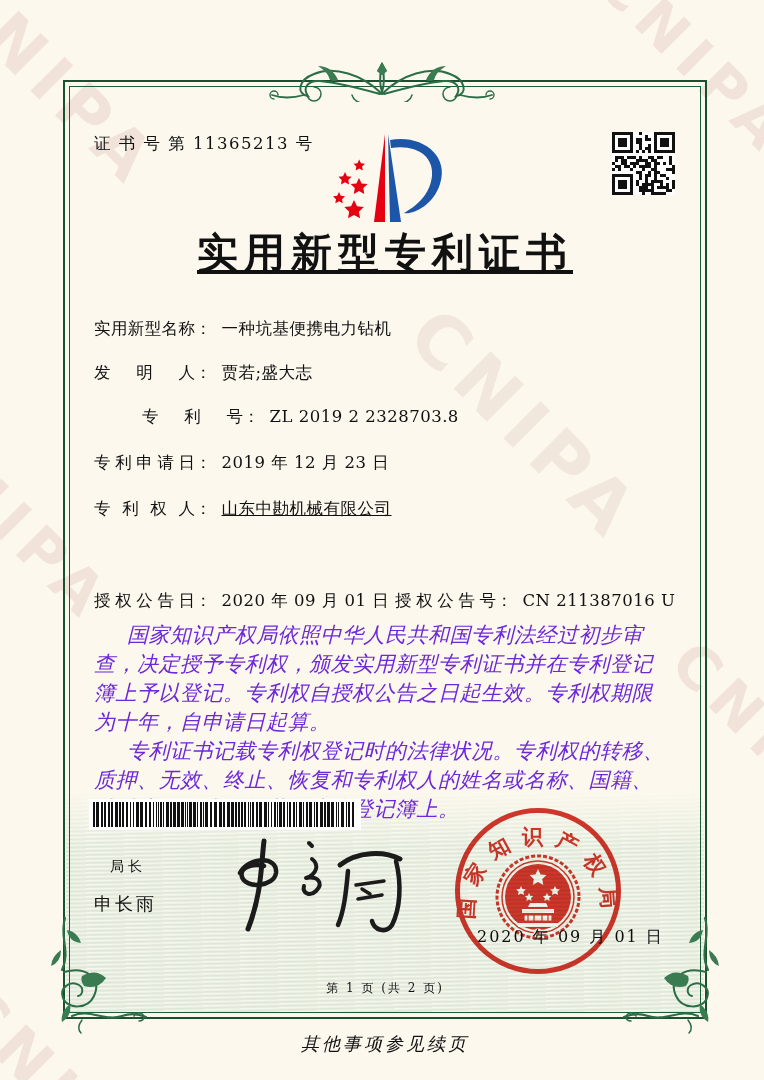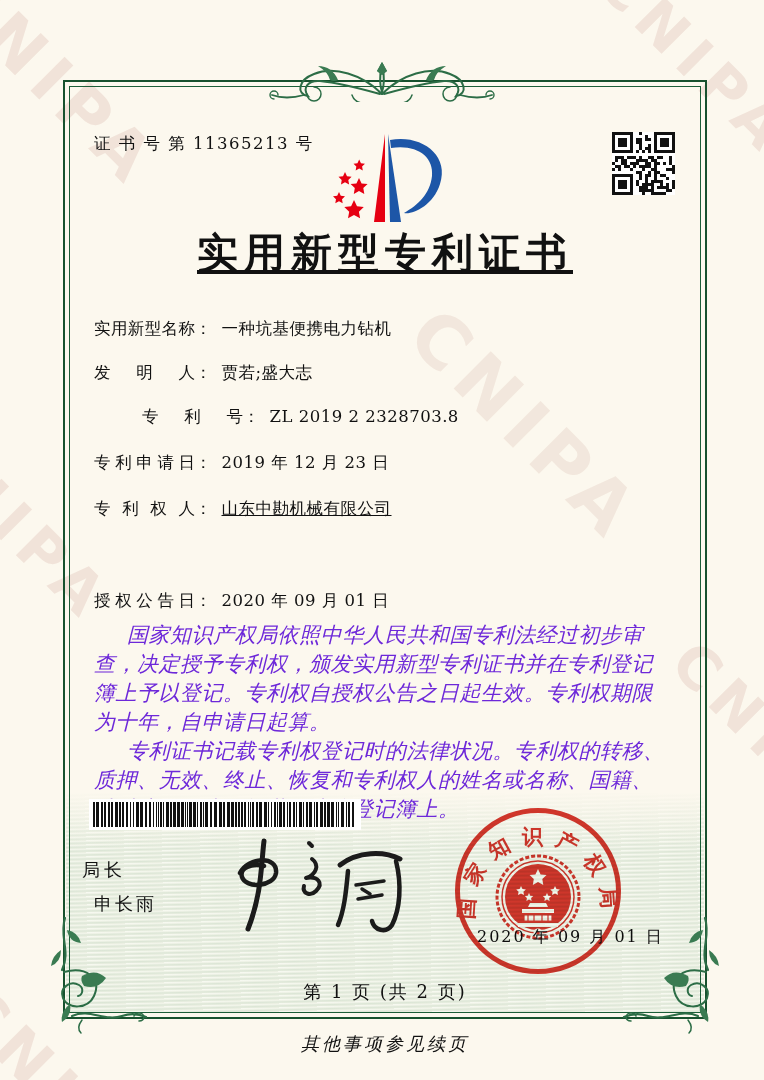--- a/index.html
+++ b/index.html
@@ -31,29 +31,29 @@
   .certno{left:94px;top:133px;font-size:16.5px;letter-spacing:1.5px;}
   .title{left:63px;top:226px;width:644px;text-align:center;font-size:41px;font-weight:700;letter-spacing:6px;text-decoration:underline;}
   .row{left:94px;height:24px;font-size:16.5px;white-space:nowrap;}
   .f-label{display:inline-block;width:101px;text-align:justify;text-align-last:justify;vertical-align:top;}
   .f-colon{display:inline-block;margin-right:10px;}
   .f-value{letter-spacing:0.5px;}
   .grant2{position:absolute;left:301px;top:0;}
   .paras{left:94px;top:621px;width:580px;font-size:21px;line-height:29px;font-style:italic;color:#6d28d9;}
   .paras p{margin:0;text-indent:33px;letter-spacing:0.5px;}
   .barcode{left:89px;top:799px;background:#fff;padding:3px 4px;line-height:0;}
-  .juzhang{left:82px;top:858px;font-size:18px;letter-spacing:4px;}
+  .juzhang{left:110px;top:858px;font-size:14px;letter-spacing:4px;}
   .juname{left:94px;top:892px;font-size:18px;letter-spacing:3px;}
   .sig{left:212px;top:831px;}
   
   .seal{left:455px;top:808px;width:166px;height:166px;mix-blend-mode:multiply;opacity:0.93;}
   .seal-ring{position:absolute;left:0;top:0;width:166px;height:166px;border:5px solid #d5281e;
              border-radius:50%;box-sizing:border-box;}
   .seal-date{left:477px;top:927px;font-size:16px;letter-spacing:2px;color:#0d0d0d;}
-  .pageinfo{left:63px;top:980px;width:644px;text-align:center;font-size:18px;letter-spacing:2px;}
+  .pageinfo{left:63px;top:980px;width:644px;text-align:center;font-size:12px;letter-spacing:2px;}
   .footnote{left:63px;top:1032px;width:644px;text-align:center;font-size:18px;letter-spacing:3px;font-style:italic;}
 </style>
 </head>
 <body>
 
 <div class="page">
 
   <span class="wm wm1">CNIPA</span>
   <span class="wm wm2">CNIPA</span>
   <span class="wm wm3">CNIPA</span>
@@ -262,20 +262,23 @@
     <span class="f-label">专利号</span><span class="f-colon">：</span><span class="f-value">ZL 2019 2 2328703.8</span>
   </div>
   <div class="abs row" style="top:452px;">
     <span class="f-label">专利申请日</span><span class="f-colon">：</span><span class="f-value">2019 年 12 月 23 日</span>
   </div>
   <div class="abs row" style="top:498px;text-decoration:underline;">
     <span class="f-label">专利权人</span><span class="f-colon">：</span><span class="f-value">山东中勘机械有限公司</span>
   </div>
   <div class="abs row" style="top:590px;">
     <span class="f-label">授权公告日</span><span class="f-colon">：</span><span class="f-value">2020 年 09 月 01 日</span>
+    <span class="grant2">
+      <span class="f-label">授权公告号</span><span class="f-colon">：</span><span class="f-value">CN 211387016 U</span>
+    </span>
   </div>
 
   <div class="abs paras">
     <p>国家知识产权局依照中华人民共和国专利法经过初步审查，决定授予专利权，颁发实用新型专利证书并在专利登记簿上予以登记。专利权自授权公告之日起生效。专利权期限为十年，自申请日起算。</p>
     <p>专利证书记载专利权登记时的法律状况。专利权的转移、质押、无效、终止、恢复和专利权人的姓名或名称、国籍、地址变更等事项记载在专利登记簿上。</p>
   </div>
 
   <div class="abs barcode">
     <svg id="bc" width="264" height="25" viewBox="0 0 264 25">
         <g fill="#111">

